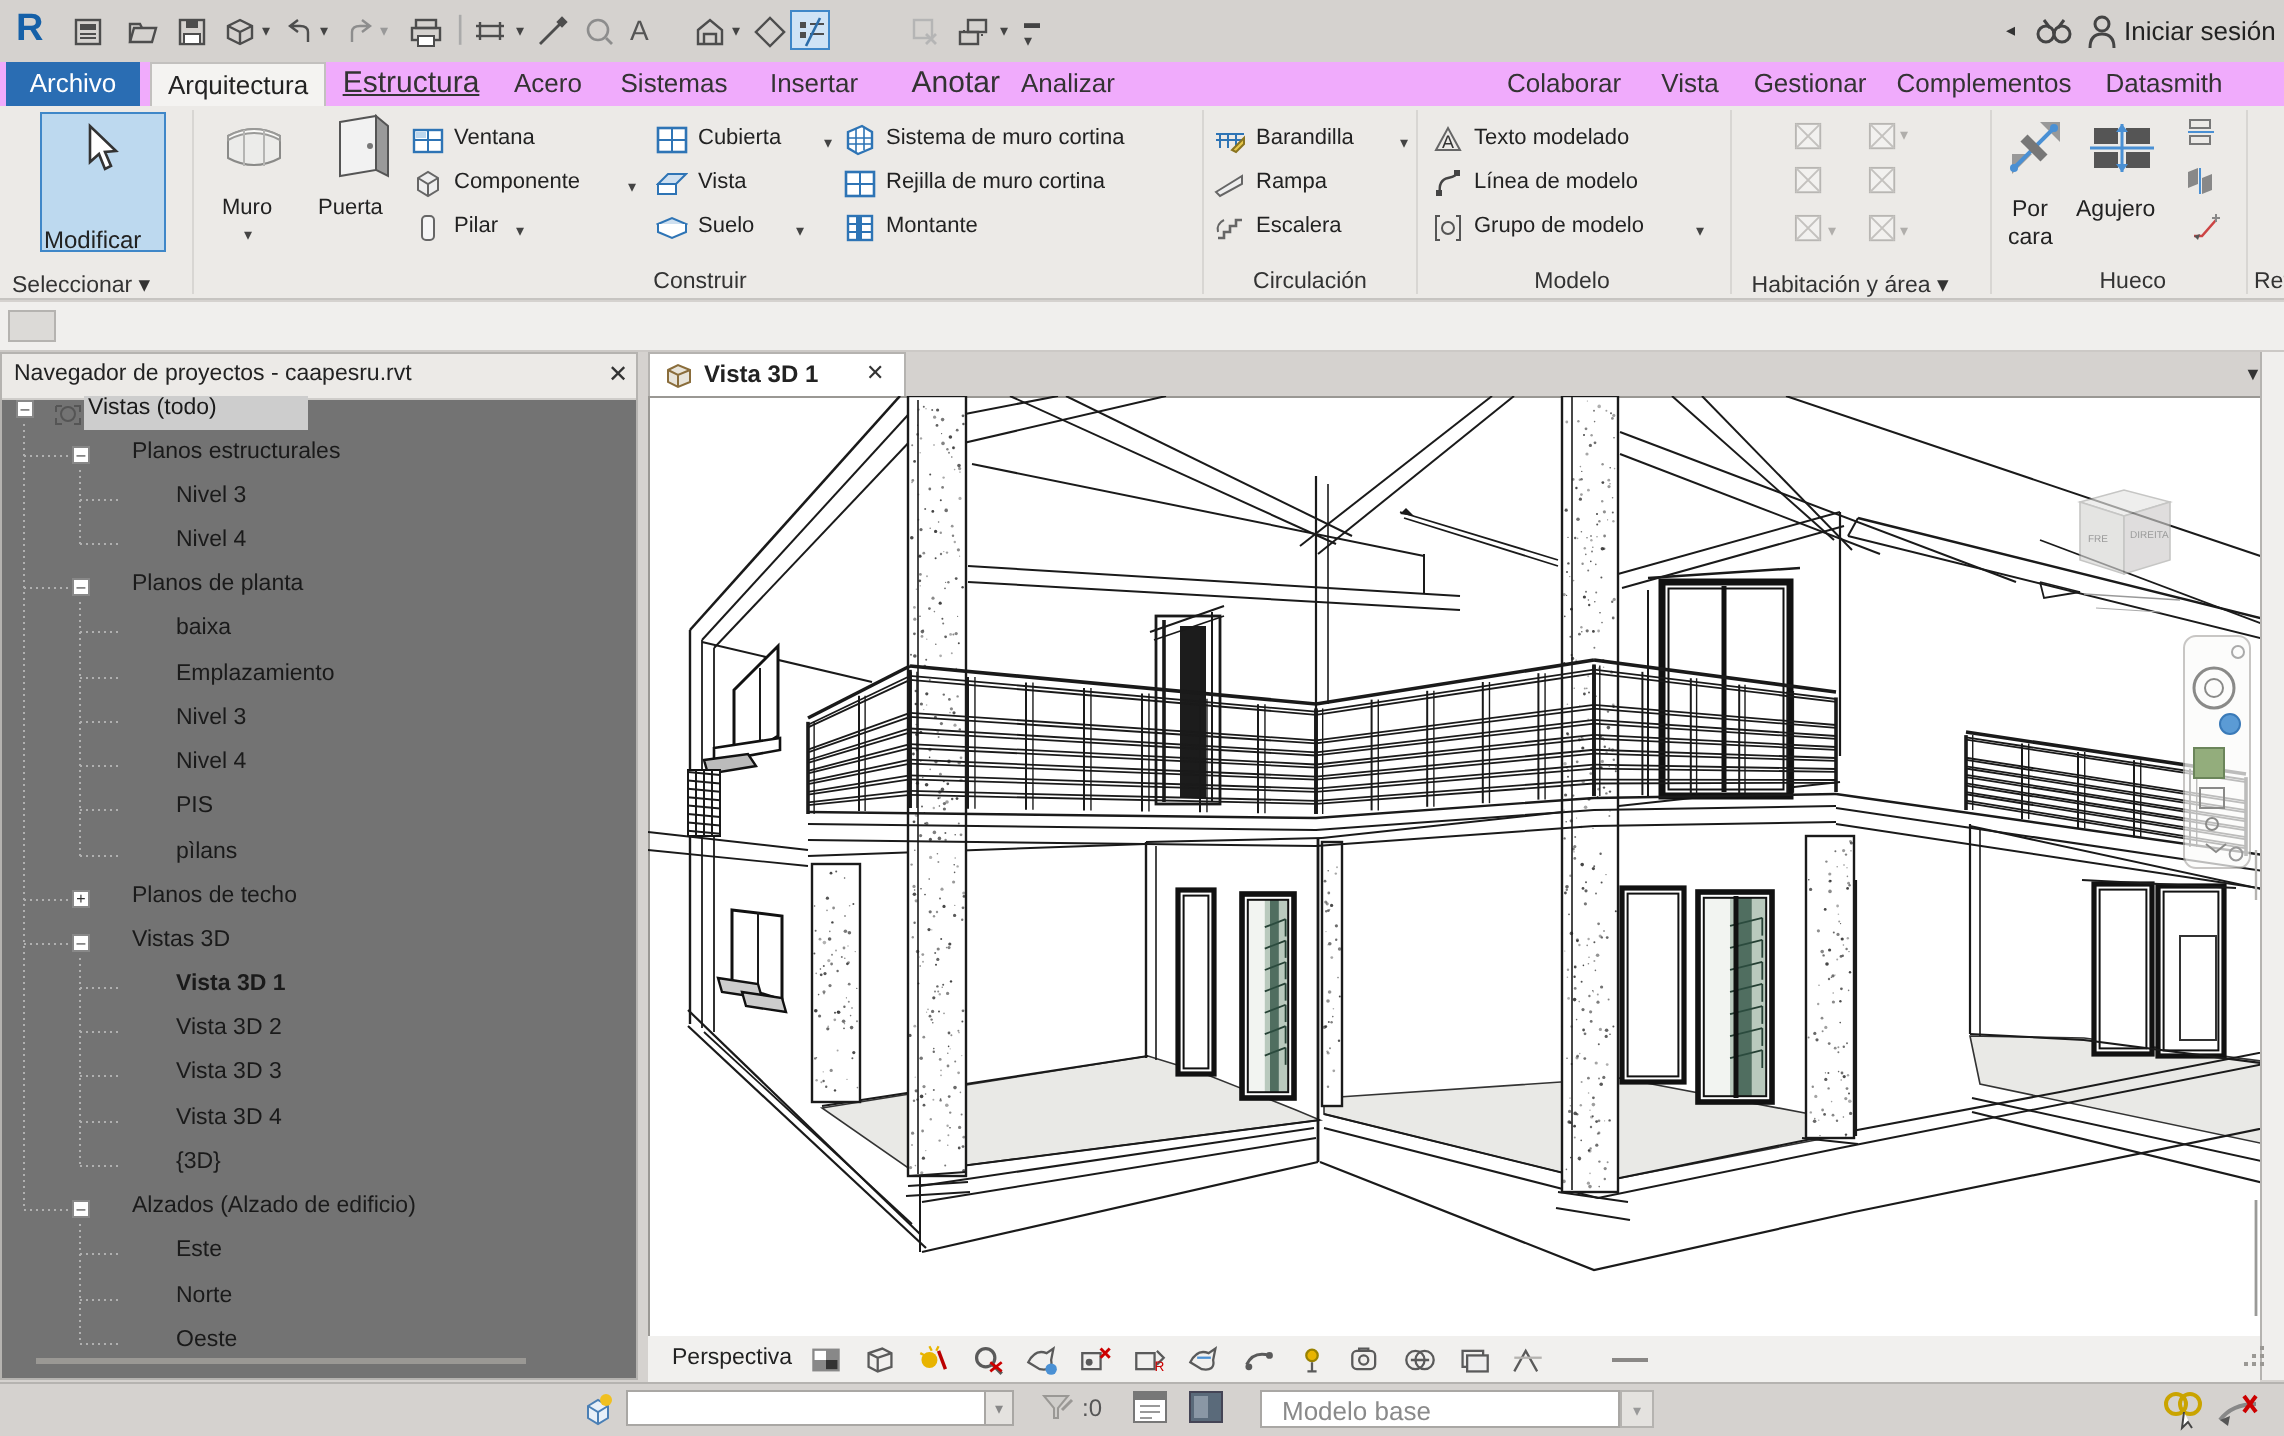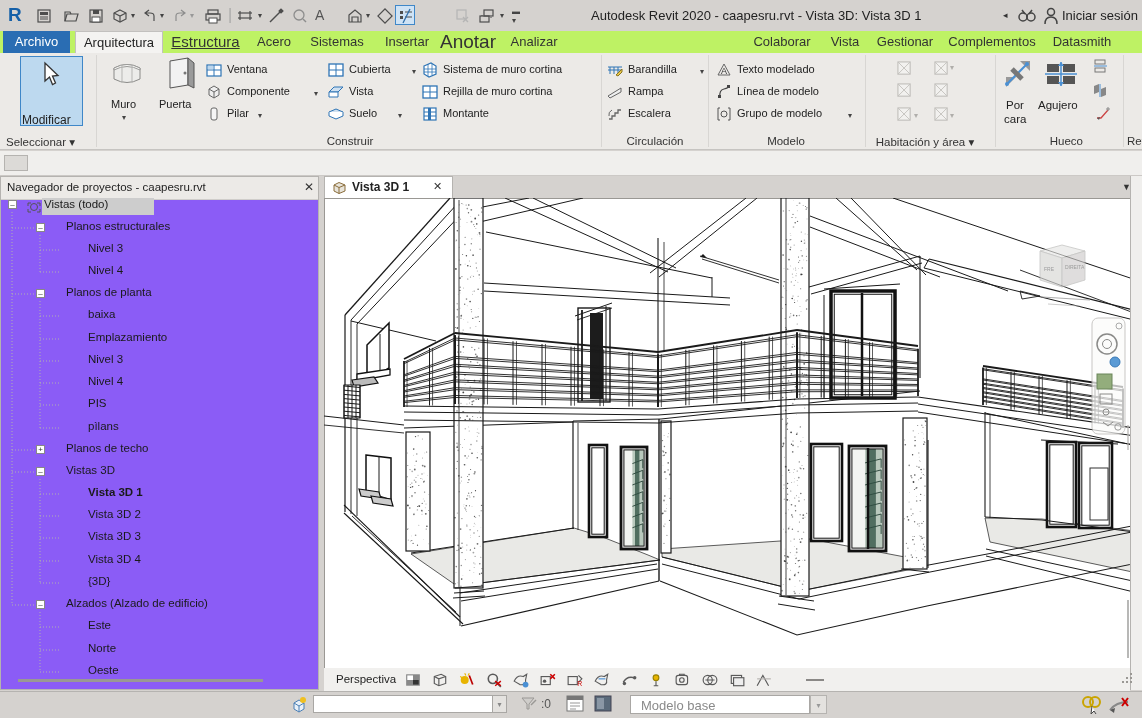--- a/index.html
+++ b/index.html
@@ -77,42 +77,41 @@
       <rect x="2" y="2" width="9" height="9" stroke="#b5b5b5" fill="none" stroke-width="1.2"></rect>
       <path d="M8 9 l5 5 M13 9 l-5 5" stroke="#b5b5b5" stroke-width="1.4"></path>
     </svg>
     <svg style="position:absolute;left:478px;top:8px" width="17" height="17" viewBox="0 0 17 17">
       <rect x="6" y="2" width="9" height="6" stroke="#4d4d4d" fill="none" stroke-width="1.2"></rect>
       <rect x="2" y="8" width="9" height="6" stroke="#4d4d4d" fill="none" stroke-width="1.2"></rect>
       <path d="M13 10 l0 -1 M4 7 l0 1" stroke="#4d4d4d"></path>
     </svg>
     <div style="position:absolute;left:500px;top:11px;font-size:8px;color:#444">▾</div>
     <div style="position:absolute;left:512px;top:7px;font-size:8px;color:#444">▬<br>▾</div>
-  <div class="abs" style="left:591px;top:8px;font-size:13px;color:#222;white-space:nowrap">Autodesk Revit 2020 - caapesru.rvt - Vista 3D: Vista 3D 1</div>
   <div class="abs" style="left:1003px;top:10px;font-size:9px;color:#333">◂</div>
   <svg class="abs" style="left:1017px;top:7px" width="20" height="18" viewBox="0 0 20 18">
     <circle cx="6" cy="10" r="4" fill="none" stroke="#444" stroke-width="1.5"></circle>
       <circle cx="14" cy="10" r="4" fill="none" stroke="#444" stroke-width="1.5"></circle>
     <path d="M9 9 l2 0 M5 3 l3 4 M15 3 l-3 4" stroke="#444" stroke-width="1.5" fill="none"></path>
     </svg>
   <svg class="abs" style="left:1043px;top:7px" width="16" height="18" viewBox="0 0 16 18">
     <circle cx="8" cy="5" r="3.5" fill="none" stroke="#444" stroke-width="1.5"></circle>
       <path d="M2 17 Q2 10 8 10 Q14 10 14 17" fill="none" stroke="#444" stroke-width="1.5"></path>
     </svg>
   <div class="abs" style="left:1062px;top:8px;font-size:13px;color:#222;white-space:nowrap">Iniciar sesión</div>
 </div>
 
-<div class="abs" style="left:0;top:31px;width:1142px;height:22px;background:#bef264">
+<div class="abs" style="left:0;top:31px;width:1142px;height:22px;background:#f0abfc">
     <div style="position:absolute;left:3px;top:0;width:67px;height:22px;line-height:22px;text-align:center;font-size:13px;background:#2a6db3;color:#fff;">Archivo</div>
     <div style="position:absolute;left:75px;top:0;width:88px;height:22px;line-height:22px;text-align:center;font-size:13px;background:#f4f3f1;color:#222;border:1px solid #c2c0be;border-bottom:none;">Arquitectura</div>
     <div style="position:absolute;left:163px;top:0;width:85px;height:22px;line-height:22px;text-align:center;font-size:15px;color:#333;text-decoration:underline;">Estructura</div>
     <div style="position:absolute;left:248px;top:0;width:52px;height:22px;line-height:22px;text-align:center;font-size:13px;color:#333;">Acero</div>
     <div style="position:absolute;left:300px;top:0;width:74px;height:22px;line-height:22px;text-align:center;font-size:13px;color:#333;">Sistemas</div>
     <div style="position:absolute;left:374px;top:0;width:66px;height:22px;line-height:22px;text-align:center;font-size:13px;color:#333;">Insertar</div>
-    <div style="position:absolute;left:440px;top:0;width:60px;height:22px;line-height:22px;text-align:left;font-size:19px;color:#333;">Anotar</div>
+    <div style="position:absolute;left:440px;top:0;width:60px;height:22px;line-height:22px;text-align:right;font-size:15px;color:#333;">Anotar</div>
     <div style="position:absolute;left:500px;top:0;width:68px;height:22px;line-height:22px;text-align:center;font-size:13px;color:#333;">Analizar</div>
     <div style="position:absolute;left:742px;top:0;width:80px;height:22px;line-height:22px;text-align:center;font-size:13px;color:#333;">Colaborar</div>
     <div style="position:absolute;left:822px;top:0;width:46px;height:22px;line-height:22px;text-align:center;font-size:13px;color:#333;">Vista</div>
     <div style="position:absolute;left:868px;top:0;width:74px;height:22px;line-height:22px;text-align:center;font-size:13px;color:#333;">Gestionar</div>
     <div style="position:absolute;left:942px;top:0;width:100px;height:22px;line-height:22px;text-align:center;font-size:13px;color:#333;">Complementos</div>
     <div style="position:absolute;left:1042px;top:0;width:80px;height:22px;line-height:22px;text-align:center;font-size:13px;color:#333;">Datasmith</div>
   </div>
 
 <div class="abs" style="left:0;top:53px;width:1142px;height:97px;background:#eceae7;border-bottom:1px solid #c6c4c1">
     <div style="position:absolute;left:20px;top:3px;width:63px;height:70px;background:#bdd9ef;border:1.5px solid #3f87c8"></div>
@@ -292,21 +291,21 @@
     </svg>
     <div style="position:absolute;left:1023px;top:82px;width:60px;text-align:right;font-size:11.5px;color:#333;white-space:nowrap">Hueco</div>
     <div style="position:absolute;left:1123px;top:2px;width:1px;height:92px;background:#d8d6d3"></div>
     <div style="position:absolute;left:1127px;top:82px;font-size:11.5px;color:#333;white-space:nowrap">Ref</div>
   </div>
 
 <div class="abs" style="left:0;top:151px;width:1142px;height:25px;background:#f0efed;border-bottom:1px solid #ccc9c6">
   <div class="abs" style="left:4px;top:4px;width:24px;height:16px;background:#dcdad7;border:1px solid #b5b3b0"></div>
 </div>
 
-<div class="abs" style="left:0;top:176px;width:319px;height:514px;background:#8b5cf6;border:1px solid #b5b3b0">
+<div class="abs" style="left:0;top:176px;width:319px;height:514px;background:#737373;border:1px solid #b5b3b0">
   <div class="abs" style="left:0;top:0;width:317px;height:23px;background:#eceae7;border-bottom:1px solid #cfcdca">
     <div class="abs" style="left:6px;top:4px;font-size:11.5px;color:#222">Navegador de proyectos - caapesru.rvt</div>
     <div class="abs" style="left:303px;top:3px;font-size:12px;color:#333">✕</div>
   </div>
 </div>
 <div class="abs" style="left:0;top:176px;width:319px;height:514px;overflow:hidden">
     <svg style="position:absolute;left:0;top:0" width="319" height="514" viewBox="0 0 319 514">
       <line x1="12" y1="36" x2="12" y2="429" stroke="#b0b0b0" stroke-width="1" stroke-dasharray="1,2"></line>
       <line x1="12" y1="52" x2="36" y2="52" stroke="#b0b0b0" stroke-width="1" stroke-dasharray="1,2"></line>
       <line x1="40" y1="74" x2="60" y2="74" stroke="#b0b0b0" stroke-width="1" stroke-dasharray="1,2"></line>

